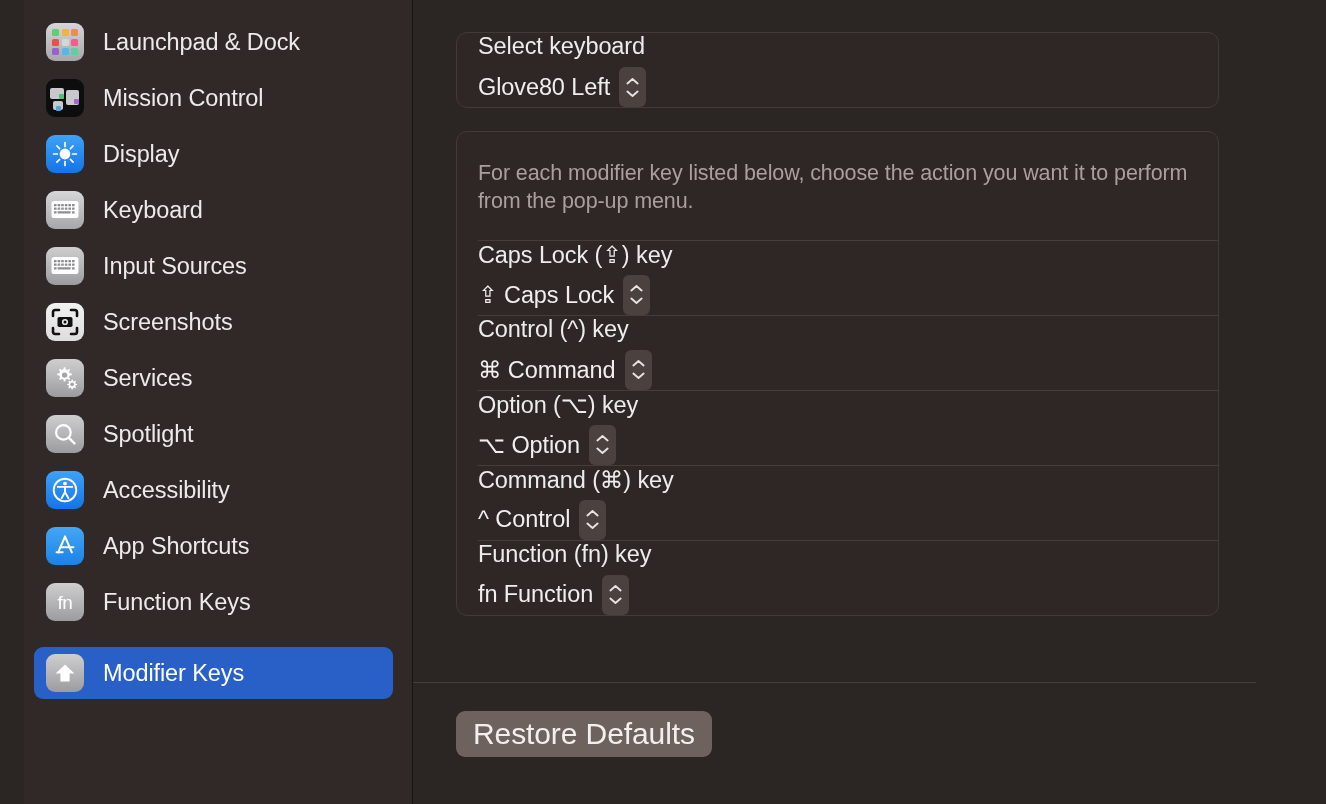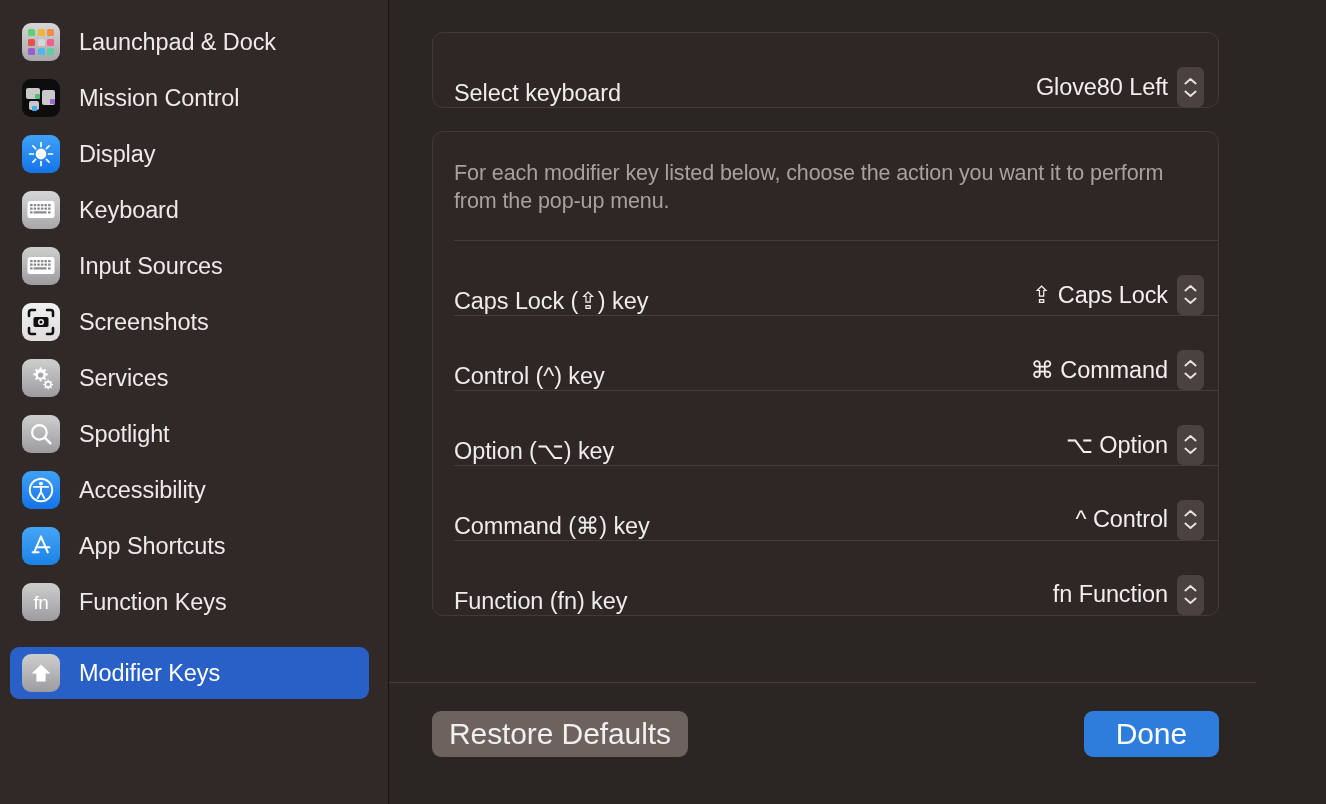--- a/index.html
+++ b/index.html
@@ -10,20 +10,21 @@
     background: #2b2523;
     font-family: "Liberation Sans", sans-serif;
     -webkit-font-smoothing: antialiased;
   }
   .window {
     position: relative;
     width: 1256px;
     height: 804px;
     display: flex;
     background: #2b2523;
+    padding-left: 24px;
   }
 
   
   .sidebar {
     width: 389px;
     height: 804px;
     background: #302927;
     border-right: 1px solid #191414;
     padding: 12px 0 0 0;
     overflow: hidden;
@@ -101,24 +102,25 @@
     height: 682px;
     padding: 32px 37px 0 43px;
   }
   .card {
     background: #2e2725;
     border: 1px solid #423a37;
     border-radius: 11px;
   }
   .row {
     display: flex;
-    align-items: flex-end;
+    align-items: flex-start;
     justify-content: space-between;
     padding: 0 14px 0 21px;
     height: 74px;
+    flex-direction: column;
   }
   .row-label {
     font-size: 23.5px;
     color: #ececec;
     letter-spacing: -0.1px;
     white-space: nowrap;
   }
   .row-right {
     display: flex;
     align-items: center;
@@ -488,17 +490,16 @@
                 </svg>
             </span>
           </span>
         </div>
 
       </div>
     </div>
 
     <div class="footer">
       <button class="btn btn-restore">Restore Defaults</button>
-      <button class="btn btn-done">Done</button>
     </div>
 
   </section>
 </div>
 
 </body></html>

